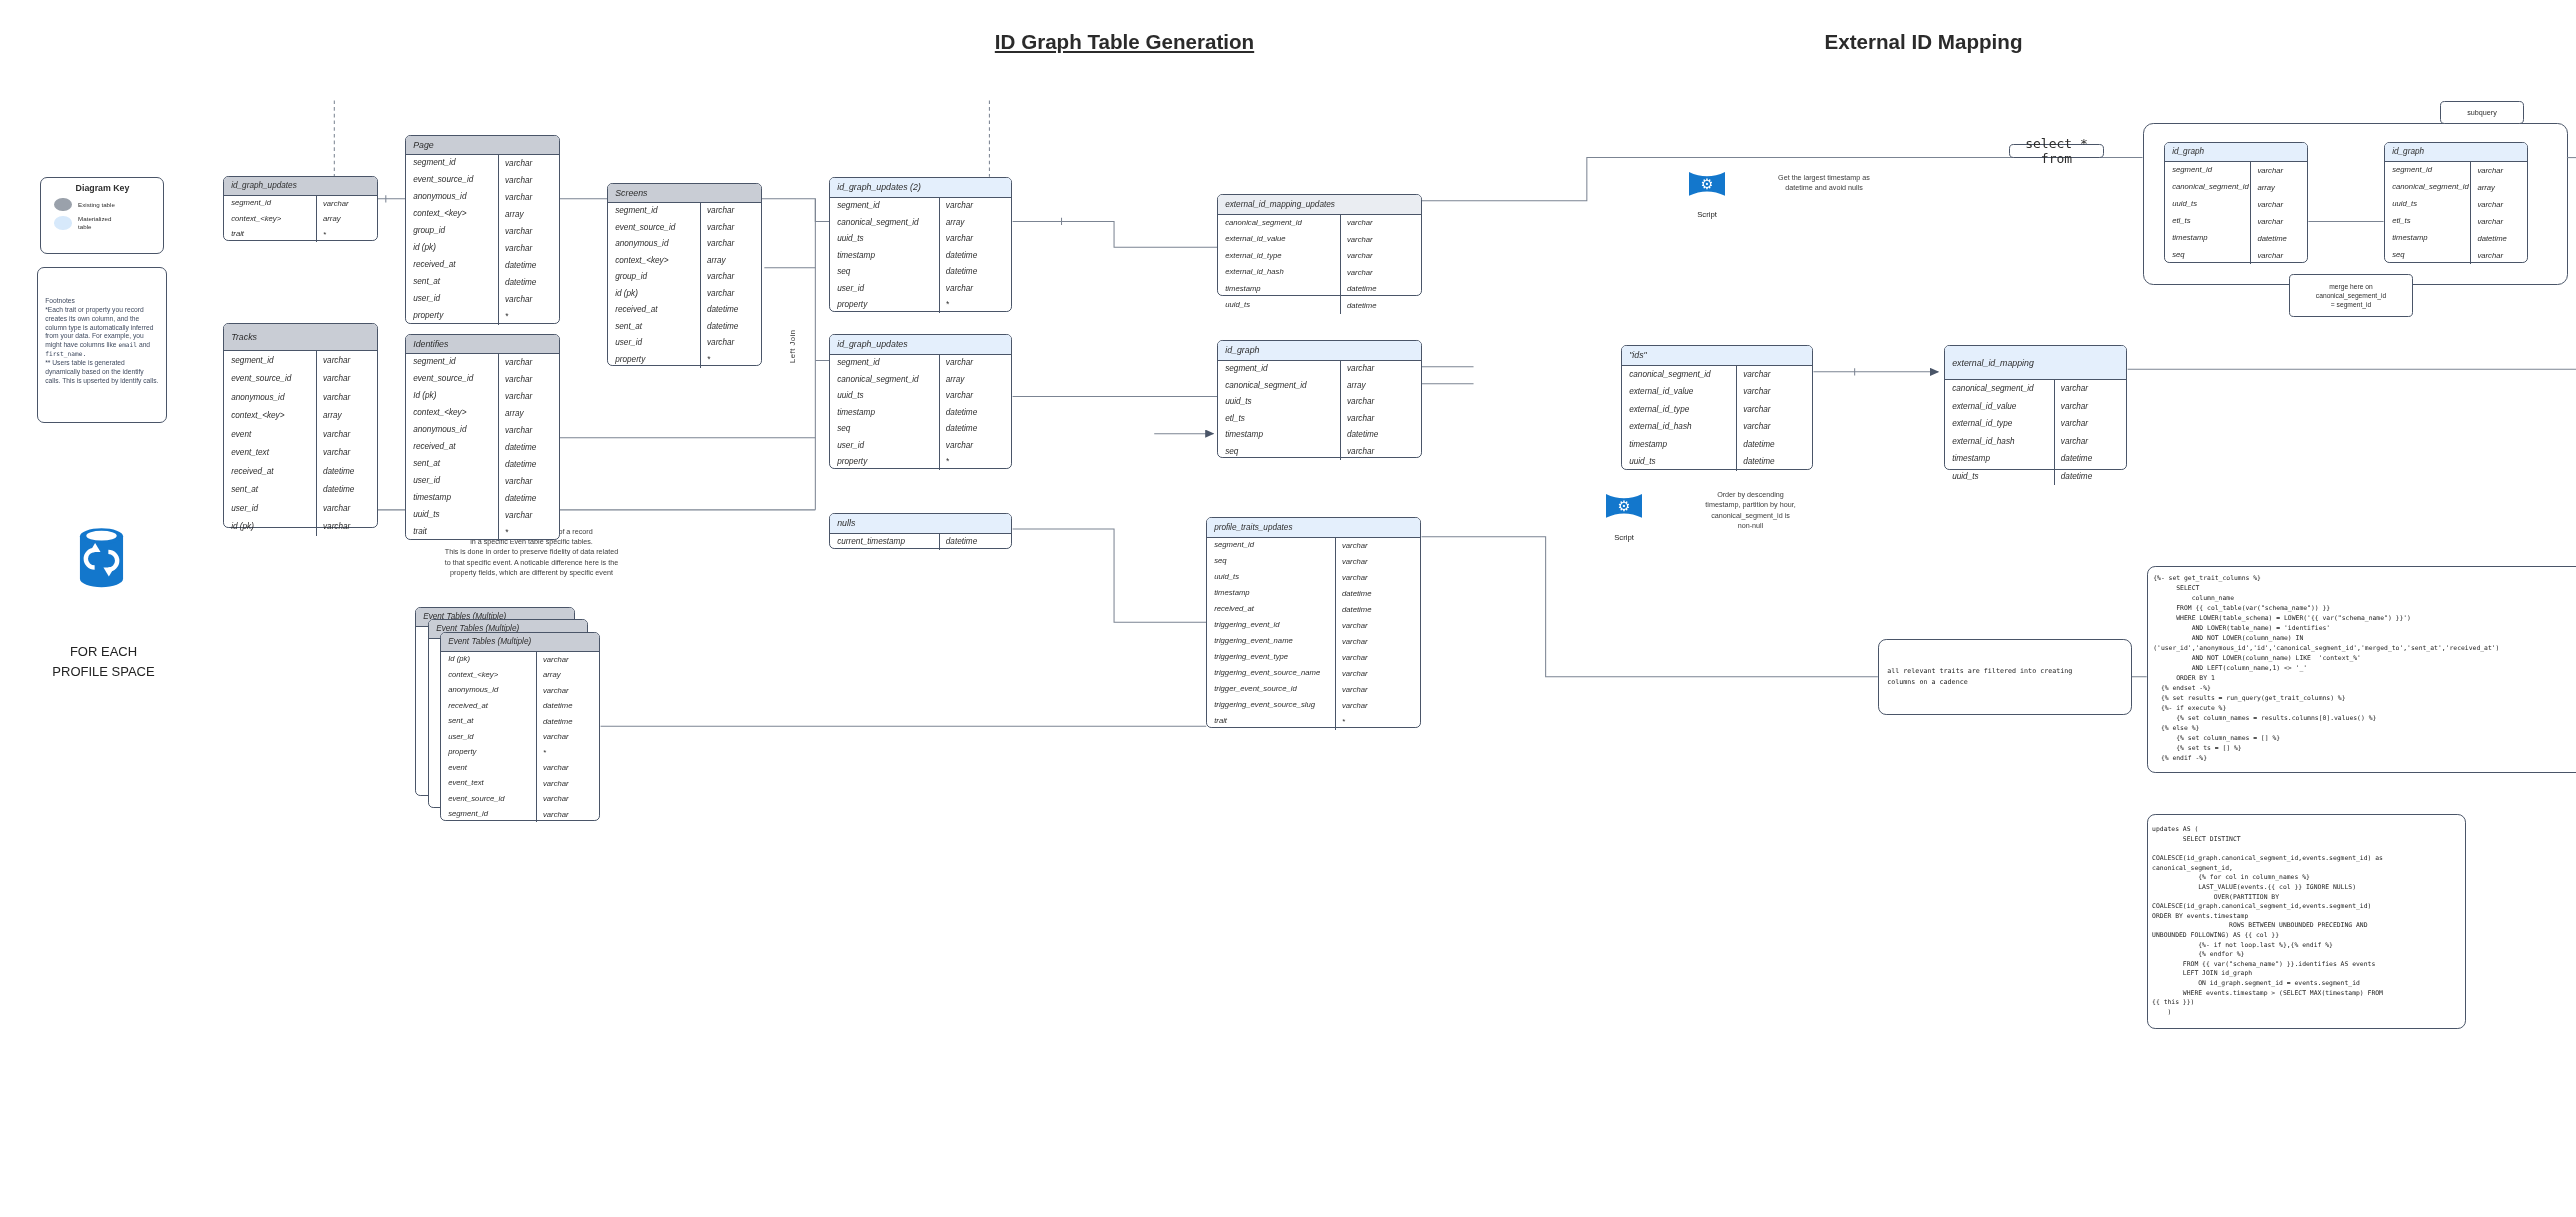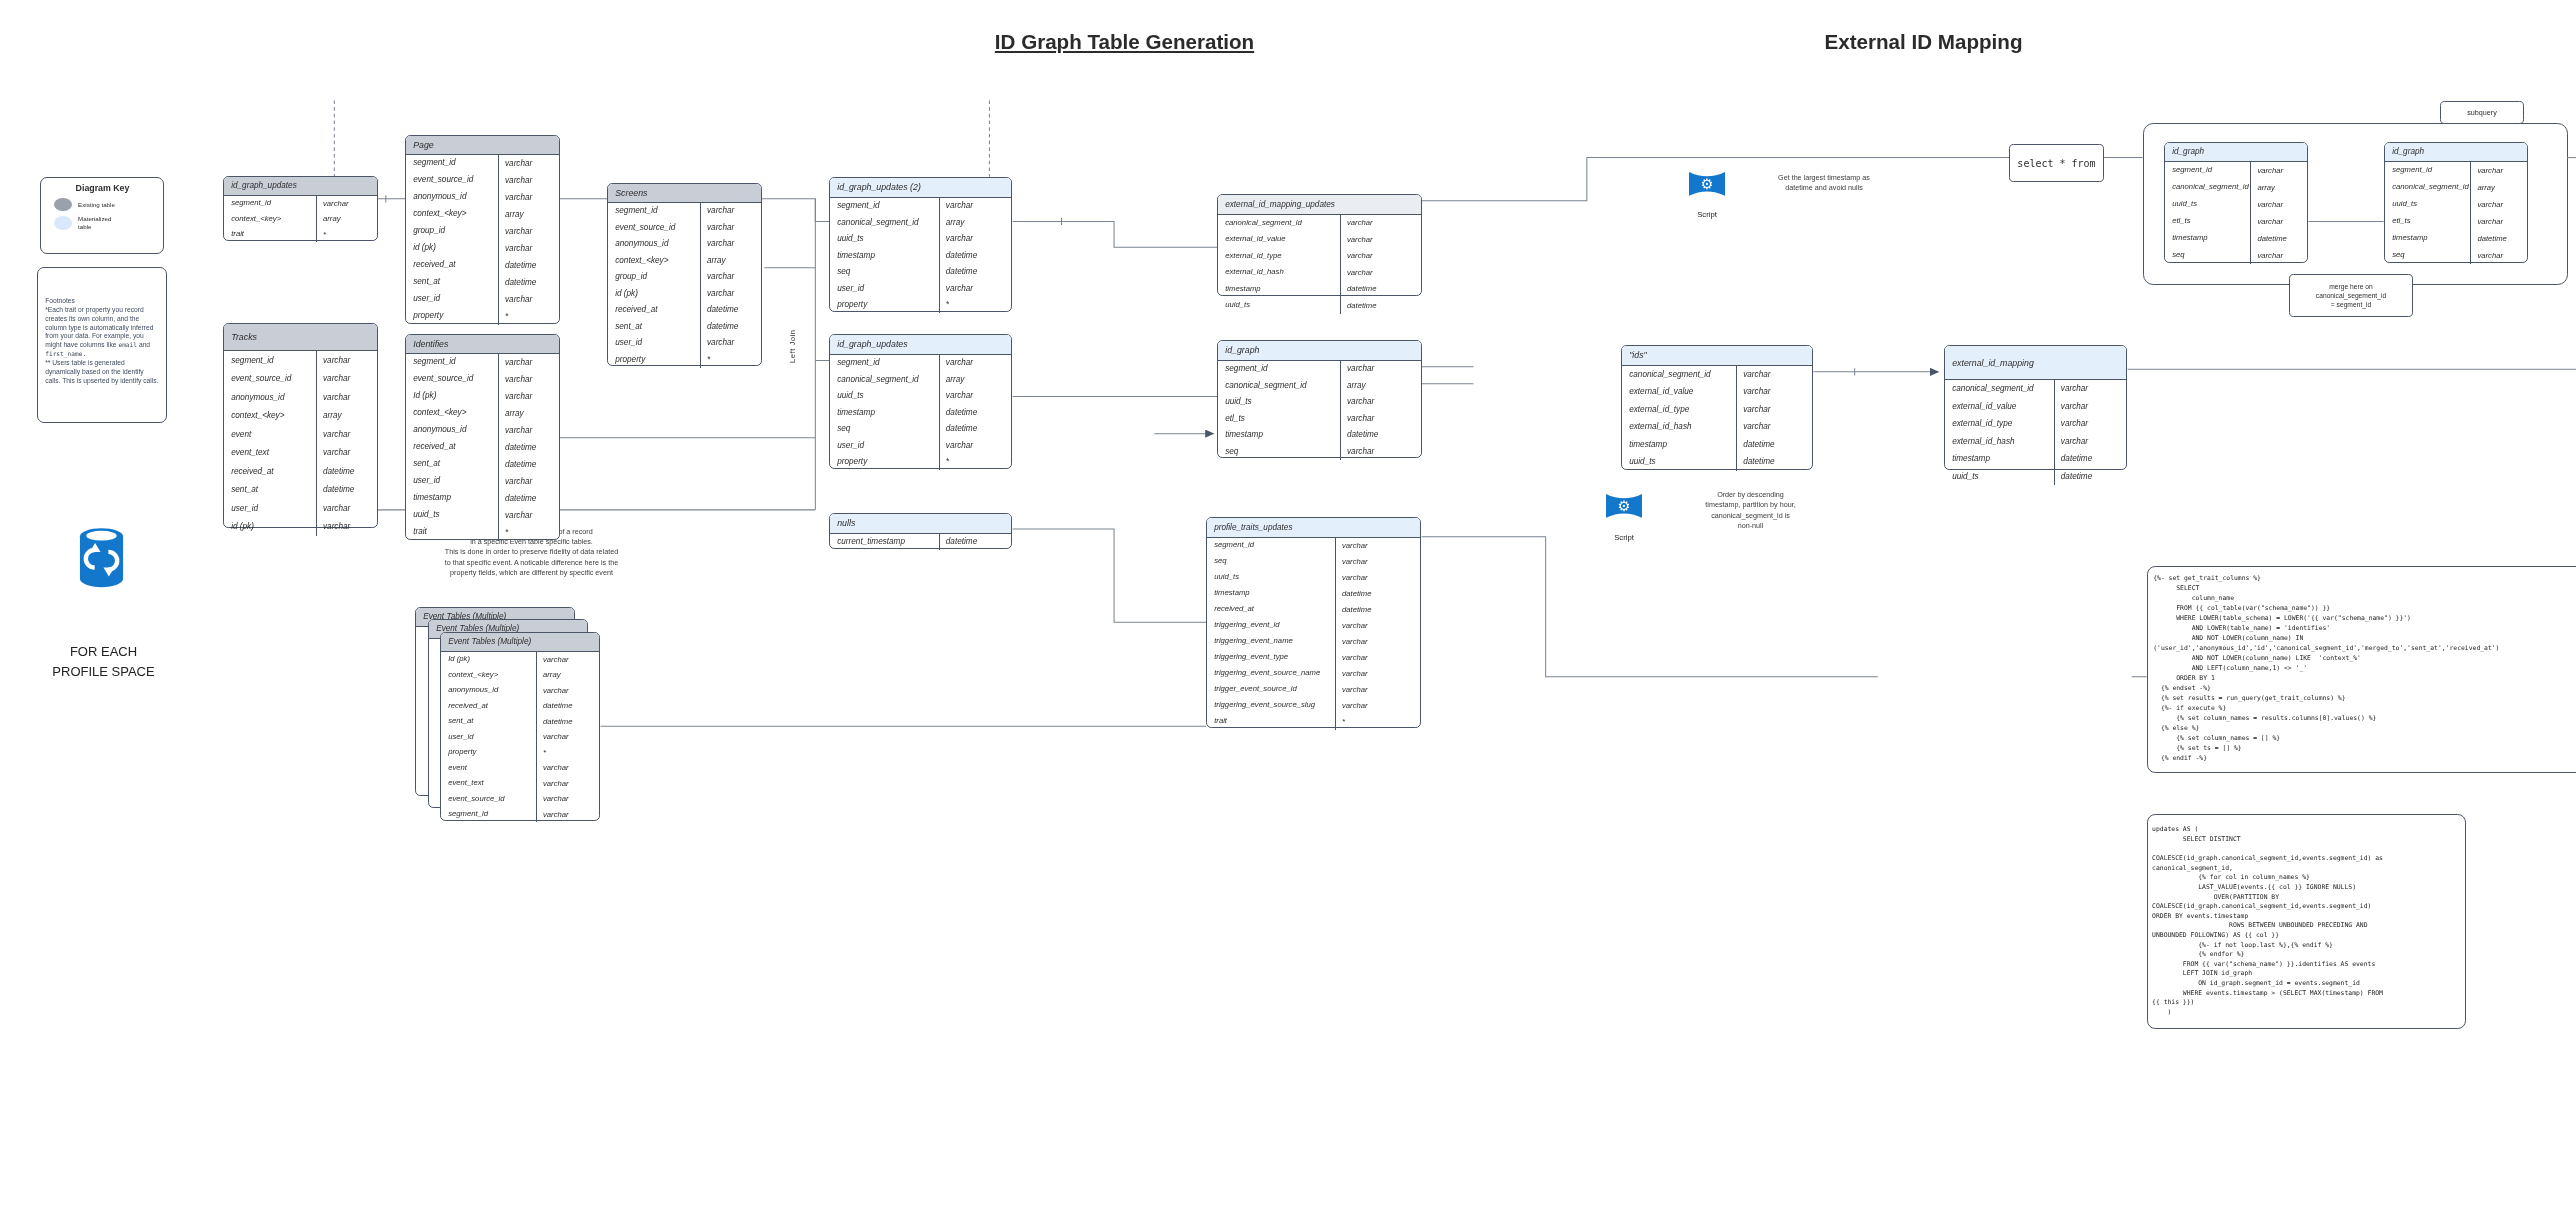--- a/index.html
+++ b/index.html
@@ -92,34 +92,38 @@
   </svg>
   <div class="icon-label" style="left:1606px;top:533px;width:36px;font-size:7.7px;">Script</div>
   <div class="floating-text" style="left:1668px;top:490px;width:165px;text-align:center;font-size:7.2px;line-height:1.45;white-space:pre-line;color:#3b3b3b;">Order by descending
 timestamp, partition by hour,
 canonical_segment_id is
 non-null</div>
 
   <div class="container-box" style="left:2143px;top:123px;width:425px;height:162px;"></div>
   <div class="note-box" style="left:2440px;top:101px;width:84px;height:23px;font-size:7.2px;">subquery</div>
 
-  <div class="note-box mono" style="left:2009px;top:144px;width:95px;height:38px;font-size:10px;">select * from</div>
+  <div class="note-box mono" style="left:2009px;top:144px;width:95px;height:14px;font-size:13px;">select * from</div>
 
   <div class="note-box" style="left:2289px;top:274px;width:124px;height:43px;font-size:6.7px;line-height:1.35;white-space:pre-line;">merge here on
 canonical_segement_id
 = segment_id</div>
 
   <div class="floating-text" style="left:788px;top:363px;transform:rotate(-90deg);transform-origin:left top;font-size:7.7px;letter-spacing:0.5px;color:#333;">Left Join</div>
 
   <div class="floating-text" style="left:387px;top:527px;width:289px;text-align:center;font-size:7.2px;line-height:1.42;white-space:pre-line;color:#3b3b3b;">Notably, id matches OAOO of a record
 in a specific Even table  specific tables.
 This is done in order to preserve fidelity of data related
 to that specific event.  A noticable difference here is the
 property fields, which are different by specific event</div>
 
+  <div class="code-box" style="left:1878px;top:639px;width:254px;height:76px;display:flex;align-items:center;">
+    <pre class="code" style="font-size:6.7px;line-height:1.6;margin-left:8.2px;">all relevant traits are filtered into creating
+columns on a cadence</pre>
+  </div>
 
   <div class="code-box" style="left:2147px;top:566px;width:463px;height:207px;padding:7.2px 5.2px;">
     <pre class="code" style="font-size:6.4px;line-height:1.56;">{%- set get_trait_columns %}
       SELECT
           column_name
       FROM {{ col_table(var("schema_name")) }}
       WHERE LOWER(table_schema) = LOWER('{{ var("schema_name") }}')
           AND LOWER(table_name) = 'identifies'
           AND NOT LOWER(column_name) IN
 ('user_id','anonymous_id','id','canonical_segment_id','merged_to','sent_at','received_at')

